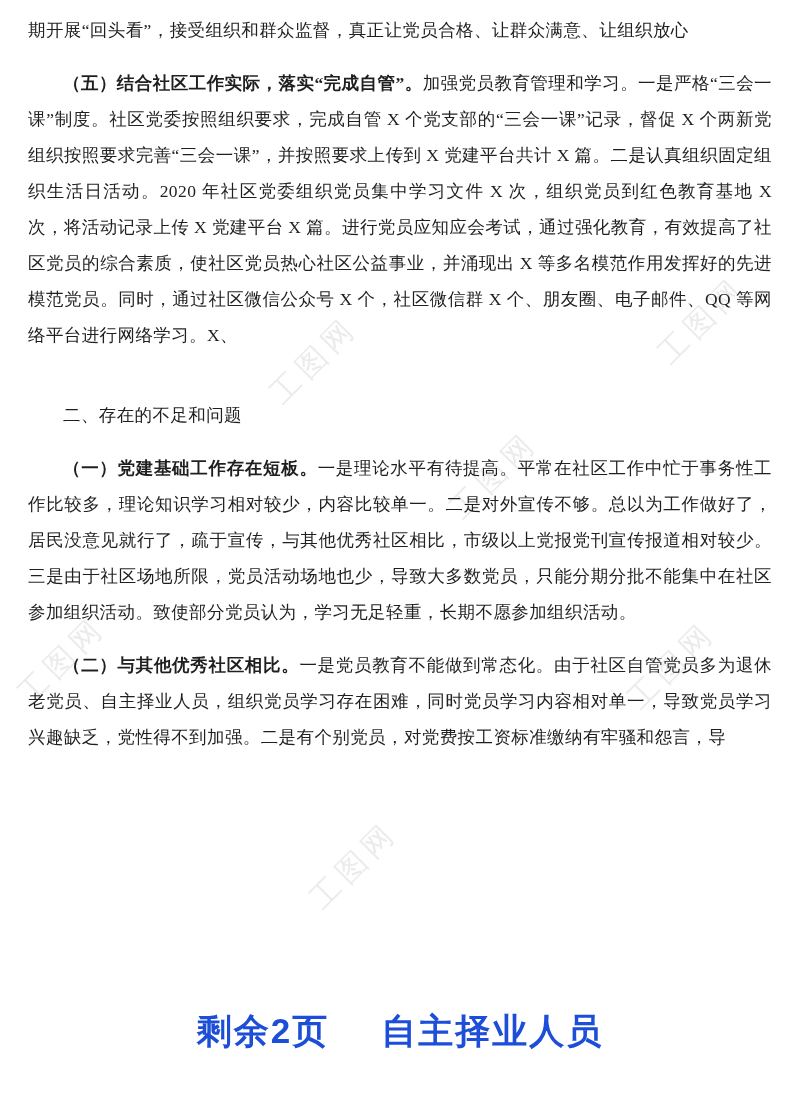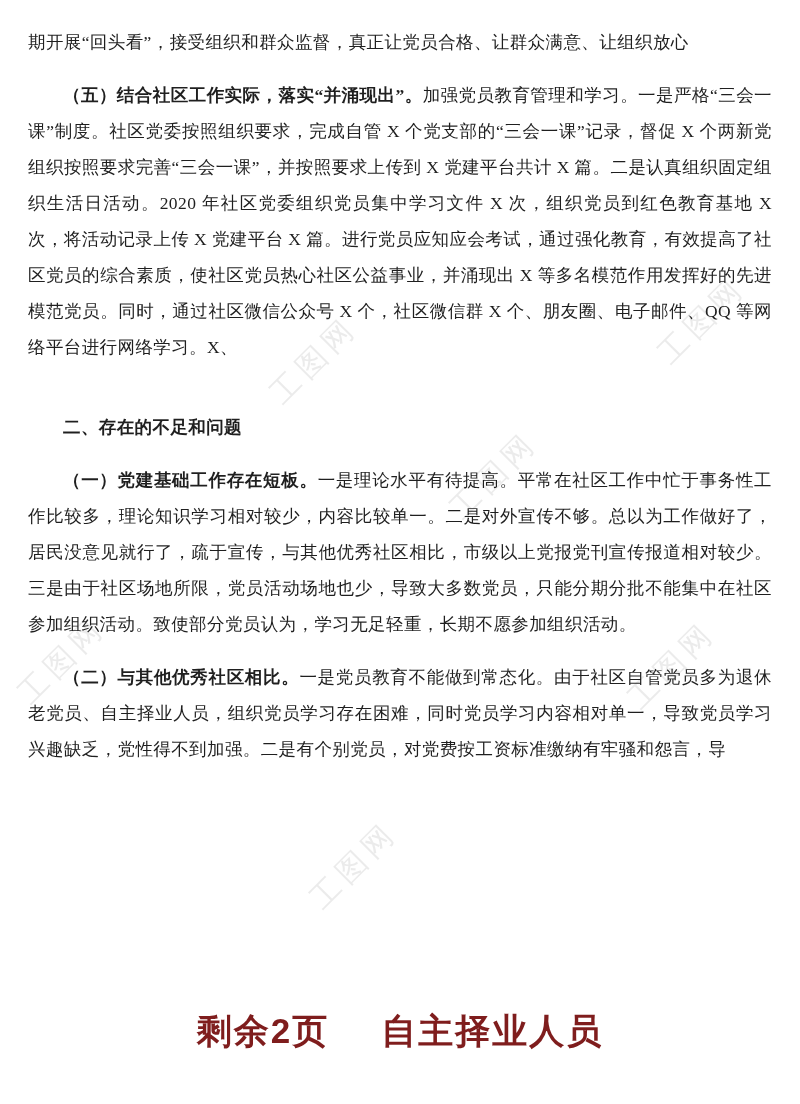--- a/index.html
+++ b/index.html
@@ -33,55 +33,55 @@
   .wm1 { left: 260px; top: 340px; }
   .wm2 { left: 648px; top: 300px; }
   .wm3 { left: 440px; top: 455px; }
   .wm4 { left: 8px;   top: 640px; }
   .wm5 { left: 618px; top: 645px; }
   .wm6 { left: 300px; top: 845px; }
   .content {
     position: absolute;
     left: 28px;
     right: 28px;
-    top: 24px;
+    top: 12px;
     z-index: 2;
   }
   .para {
     margin: 0 0 17px 0;
     font-size: 17.5px;
     line-height: 36px;
     color: #1f1f1f;
     text-align: justify;
     text-indent: 2em;
     letter-spacing: 0.4px;
   }
   .para.no-indent {
     text-indent: 0;
   }
   .lead {
     font-weight: 700;
   }
   .heading {
-    font-weight: 700;
+    font-weight: 400;
     margin-bottom: 17px;
     margin-top: 44px;
   }
   .footer {
     position: absolute;
     left: 0;
     right: 0;
     top: 1008px;
     z-index: 2;
     display: flex;
     justify-content: center;
     gap: 52px;
     font-size: 35px;
     font-weight: 700;
-    color: #7f1d1d;
+    color: #1d4ed8;
     letter-spacing: 2px;
     font-family: "Liberation Sans", "DejaVu Sans", sans-serif;
   }
 </style>
 </head>
 <body>
 
 <div class="page">
 
   <div class="watermark-layer">
@@ -90,21 +90,21 @@
     <span class="wm wm3">工图网</span>
     <span class="wm wm4">工图网</span>
     <span class="wm wm5">工图网</span>
     <span class="wm wm6">工图网</span>
   </div>
 
   <div class="content">
 
     <p class="para no-indent"><span>期开展“回头看”，接受组织和群众监督，真正让党员合格、让群众满意、让组织放心</span></p>
 
-    <p class="para"><span class="lead">（五）结合社区工作实际，落实“并涌现出”。</span><span>加强党员教育管理和学习。一是严格“三会一课”制度。社区党委按照组织要求，完成自管 X 个党支部的“三会一课”记录，督促 X 个两新党组织按照要求完善“三会一课”，并按照要求上传到 X 党建平台共计 X 篇。二是认真组织固定组织生活日活动。2020 年社区党委组织党员集中学习文件 X 次，组织党员到红色教育基地 X 次，将活动记录上传 X 党建平台 X 篇。进行党员应知应会考试，通过强化教育，有效提高了社区党员的综合素质，使社区党员热心社区公益事业，并涌现出 X 等多名模范作用发挥好的先进模范党员。同时，通过社区微信公众号 X 个，社区微信群 X 个、朋友圈、电子邮件、QQ 等网络平台进行网络学习。X、</span></p>
+    <p class="para"><span class="lead">（五）结合社区工作实际，落实“完成自管”。</span><span>加强党员教育管理和学习。一是严格“三会一课”制度。社区党委按照组织要求，完成自管 X 个党支部的“三会一课”记录，督促 X 个两新党组织按照要求完善“三会一课”，并按照要求上传到 X 党建平台共计 X 篇。二是认真组织固定组织生活日活动。2020 年社区党委组织党员集中学习文件 X 次，组织党员到红色教育基地 X 次，将活动记录上传 X 党建平台 X 篇。进行党员应知应会考试，通过强化教育，有效提高了社区党员的综合素质，使社区党员热心社区公益事业，并涌现出 X 等多名模范作用发挥好的先进模范党员。同时，通过社区微信公众号 X 个，社区微信群 X 个、朋友圈、电子邮件、QQ 等网络平台进行网络学习。X、</span></p>
 
 
     <p class="para heading"><span>二、存在的不足和问题</span></p>
 
     <p class="para"><span class="lead">（一）党建基础工作存在短板。</span><span>一是理论水平有待提高。平常在社区工作中忙于事务性工作比较多，理论知识学习相对较少，内容比较单一。二是对外宣传不够。总以为工作做好了，居民没意见就行了，疏于宣传，与其他优秀社区相比，市级以上党报党刊宣传报道相对较少。三是由于社区场地所限，党员活动场地也少，导致大多数党员，只能分期分批不能集中在社区参加组织活动。致使部分党员认为，学习无足轻重，长期不愿参加组织活动。</span></p>
 
     <p class="para"><span class="lead">（二）与其他优秀社区相比。</span><span>一是党员教育不能做到常态化。由于社区自管党员多为退休老党员、自主择业人员，组织党员学习存在困难，同时党员学习内容相对单一，导致党员学习兴趣缺乏，党性得不到加强。二是有个别党员，对党费按工资标准缴纳有牢骚和怨言，导</span></p>
 
   </div>
 

